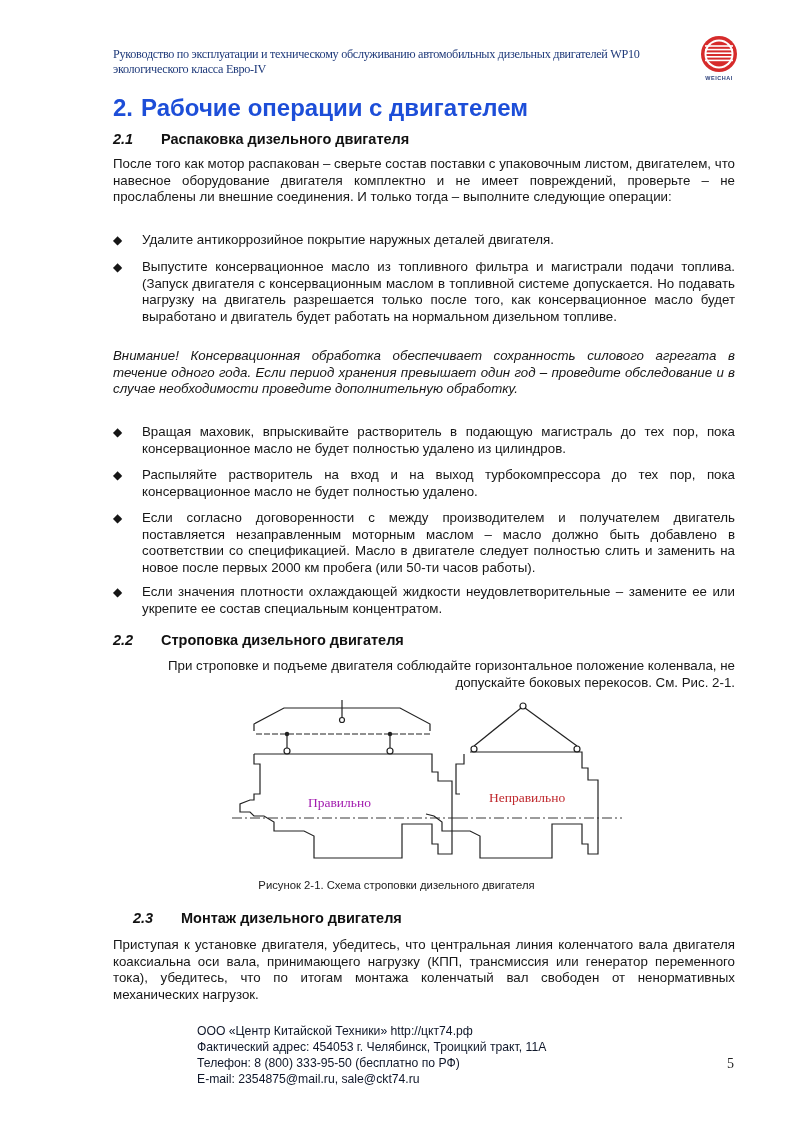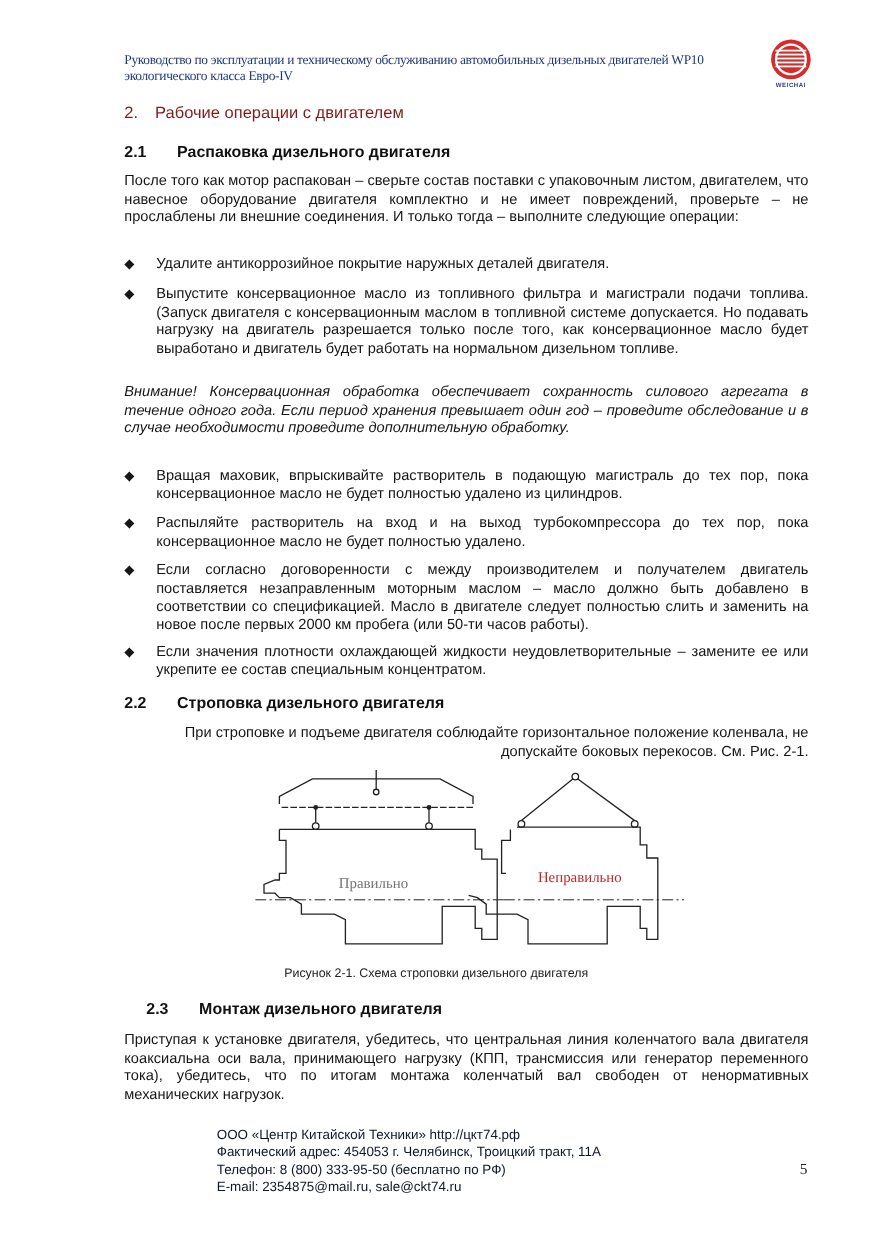--- a/index.html
+++ b/index.html
@@ -4,25 +4,25 @@
 <style>
   html, body { margin: 0; padding: 0; background: #ffffff; }
   body { width: 793px; height: 1122px; position: relative; overflow: hidden; color: #111; }
   .page { position: absolute; left: 0; top: 0; width: 666px; height: 1122px; }
 
   .hdr { position: absolute; left: 113px; top: 47px; width: 560px; font-family: "Liberation Serif", serif; font-size: 12.2px; line-height: 15px; color: #1f3a7a; letter-spacing: -0.3px; }
   .hdr div { white-space: nowrap; }
   .logo { position: absolute; left: 696px; top: 34px; width: 46px; height: 50px; }
   .logo-text { position: absolute; left: 0; top: 41px; width: 46px; text-align: center; font-family: "Liberation Sans", sans-serif; font-size: 5.5px; font-weight: bold; color: #2a3f7a; letter-spacing: 0.5px; }
 
-  .h1 { position: absolute; left: 113px; top: 94px; font-family: "Liberation Sans", sans-serif; font-weight: normal; font-size: 15px; color: #7f1d1d; white-space: nowrap; }
+  .h1 { position: absolute; left: 113px; top: 94px; font-family: "Liberation Sans", sans-serif; font-weight: bold; font-size: 24px; color: #1d4ed8; white-space: nowrap; }
   .h1 .num { display: inline-block; width: 28px; }
 
   .h2 { position: absolute; left: 113px; font-family: "Liberation Sans", sans-serif; font-weight: bold; font-size: 14.5px; color: #111; white-space: nowrap; }
-  .h2 .num { display: inline-block; width: 48px; }
+  .h2 .num { display: inline-block; width: 48px; font-style: italic; }
 
   .para { position: absolute; left: 113px; width: 622px; font-family: "Liberation Sans", sans-serif; font-size: 13.3px; line-height: 16.5px; color: #161616; text-align: justify; }
   .para.left { text-align: right; }
   .warn { font-style: italic; font-weight: normal; }
 
   .bullet { position: absolute; left: 113px; width: 622px; font-family: "Liberation Sans", sans-serif; font-size: 13.3px; line-height: 16.5px; color: #161616; }
   .bullet .mark { position: absolute; left: 0; top: 0; width: 14px; font-size: 12px; }
   .bullet .txt { margin-left: 29px; text-align: justify; display: block; }
 
   .figure { position: absolute; left: 232px; top: 696px; width: 390px; height: 175px; }
@@ -127,21 +127,21 @@
         <circle cx="291" cy="10" r="3"></circle>
         <line x1="289" y1="12" x2="242" y2="50"></line>
         <line x1="293" y1="12" x2="345" y2="50"></line>
         <circle cx="242" cy="53" r="3"></circle>
         <circle cx="345" cy="53" r="3"></circle>
         <polyline points="238,56 350,56 350,72 356,72 356,84 366,84 366,158 356,158 356,148 350,148 350,128 320,128 320,162 248,162 248,140 238,135 210,135 210,126 202,120 194,118"></polyline>
         <polyline points="232,58 232,68 224,68 224,98 228,98"></polyline>
         <line x1="226" y1="122" x2="390" y2="122" stroke-dasharray="10,3,2,3" stroke-width="0.9"></line>
       </g>
     </svg>
-    <span class="fig-label" style="left:76px; top:99px; color:#737373;">Правильно</span>
+    <span class="fig-label" style="left:76px; top:99px; color:#a21caf;">Правильно</span>
     <span class="fig-label" style="left:257px; top:94px; color:#c0282d;">Неправильно</span>
   </div>
 
   <div class="caption">Рисунок 2-1. Схема строповки дизельного двигателя</div>
 
   <div class="h2" style="top:910px;margin-left:20px;">
     <span class="num">2.3</span><span>Монтаж дизельного двигателя</span>
   </div>
 
   <div class="para" style="top:937px;">Приступая к установке двигателя, убедитесь, что центральная линия коленчатого вала двигателя коаксиальна оси вала, принимающего нагрузку (КПП, трансмиссия или генератор переменного тока), убедитесь, что по итогам монтажа коленчатый вал свободен от ненормативных механических нагрузок.</div>

